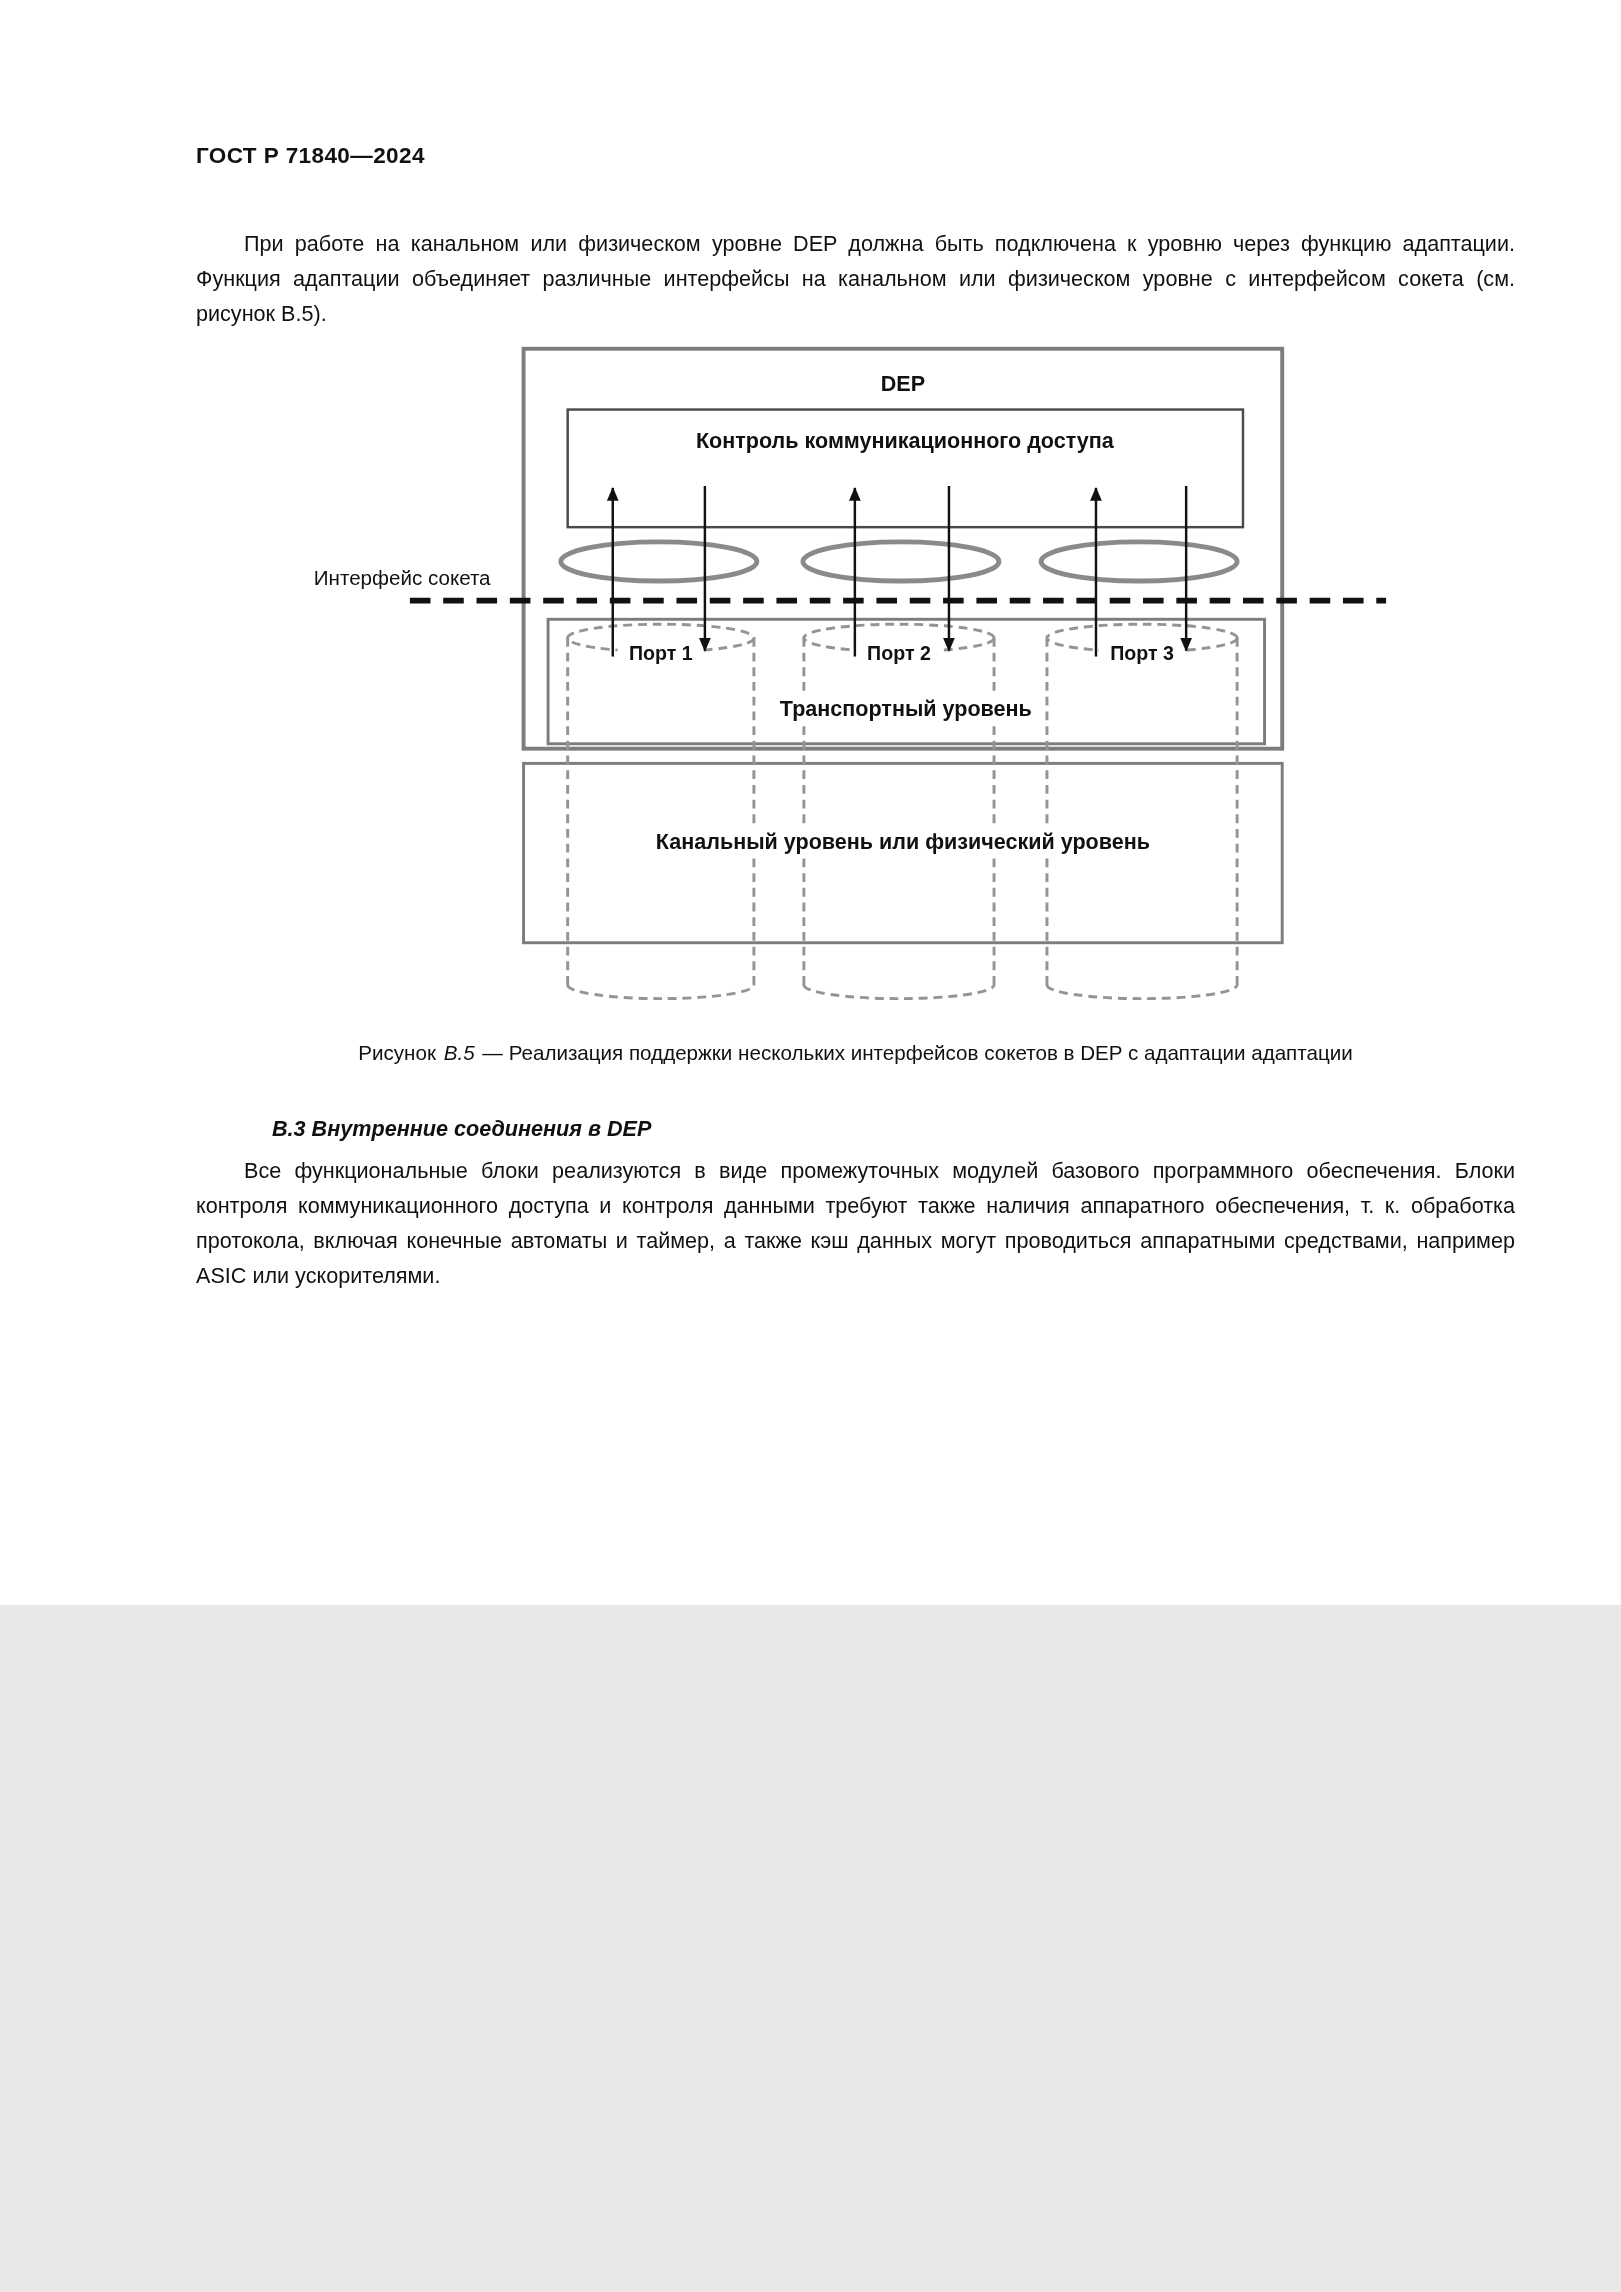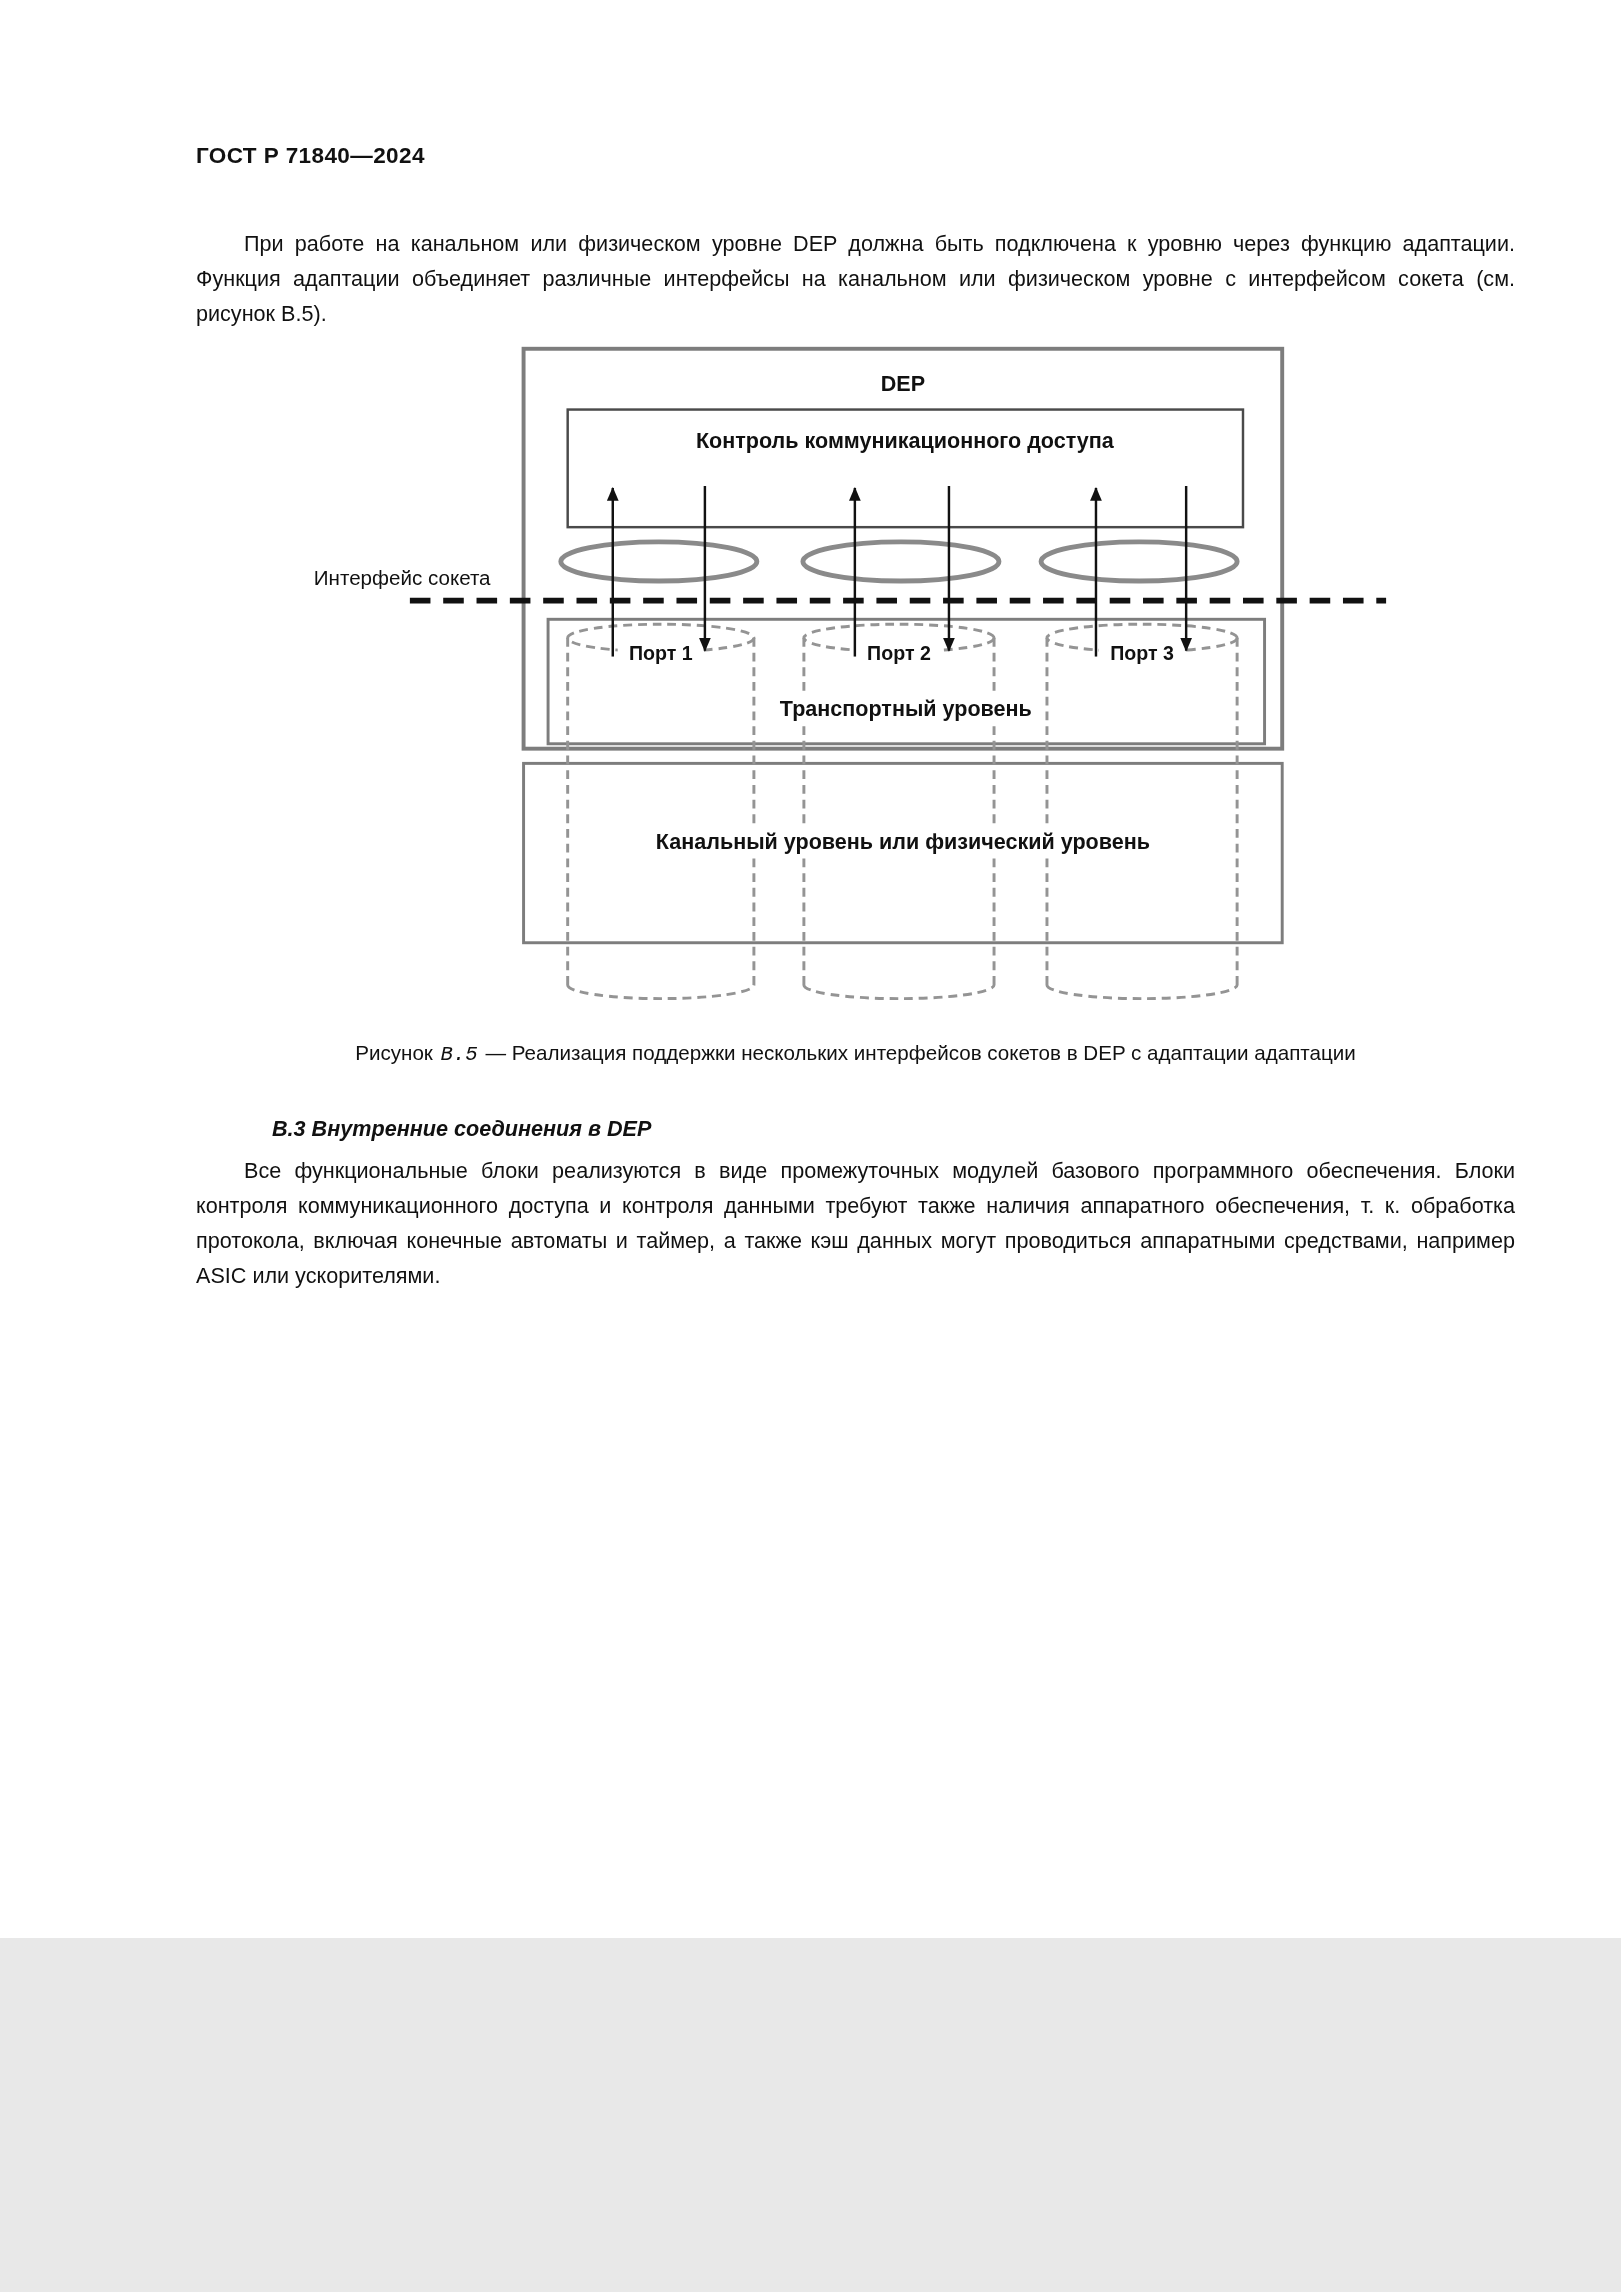--- a/index.html
+++ b/index.html
@@ -1,18 +1,18 @@
 <!DOCTYPE html>
 <html><head>
 <meta charset="utf-8">
 <style>
   html,body { margin:0; padding:0; background:#e8e8e8; }
   .page {
     position:relative;
-    width:1621px; height:1938px;
+    width:1621px; height:1605px;
     background:#ffffff;
     font-family:"Liberation Sans", sans-serif;
     color:#111111;
     margin:0 auto;
     overflow:hidden;
   }
   .doc-header {
     position:absolute; left:196px; top:143px;
     font-size:22.5px; font-weight:bold; letter-spacing:0.4px;
   }
@@ -21,21 +21,21 @@
     font-size:21.6px; line-height:35px;
     text-align:justify; text-indent:48px;
   }
   .para-intro { top:226px; }
   .para-b3 { top:1153px; }
   .figure-svg { position:absolute; left:304px; top:338px; }
   .fig-caption {
     position:absolute; left:196px; width:1319px; top:1041px;
     text-align:center; font-size:20.6px;
   }
-  .fig-caption .num { font-style:italic; margin:0 2px;font-family:Liberation Mono, monospace; }
+  .fig-caption .num { font-style:italic; margin:0 2px; }
   .b3-title {
     position:absolute; left:272px; top:1116px;
     font-size:21.6px; font-weight:bold; font-style:italic;
   }
   .page-num { position:absolute; left:196px; top:2119px; font-size:21.6px;text-align:center; }
 
   
   .gbox { fill:none; stroke:#7d7d7d; }
   .cbox { fill:none; stroke:#4a4a4a; }
   .sock { fill:none; stroke:#8a8a8a; stroke-width:5; }

